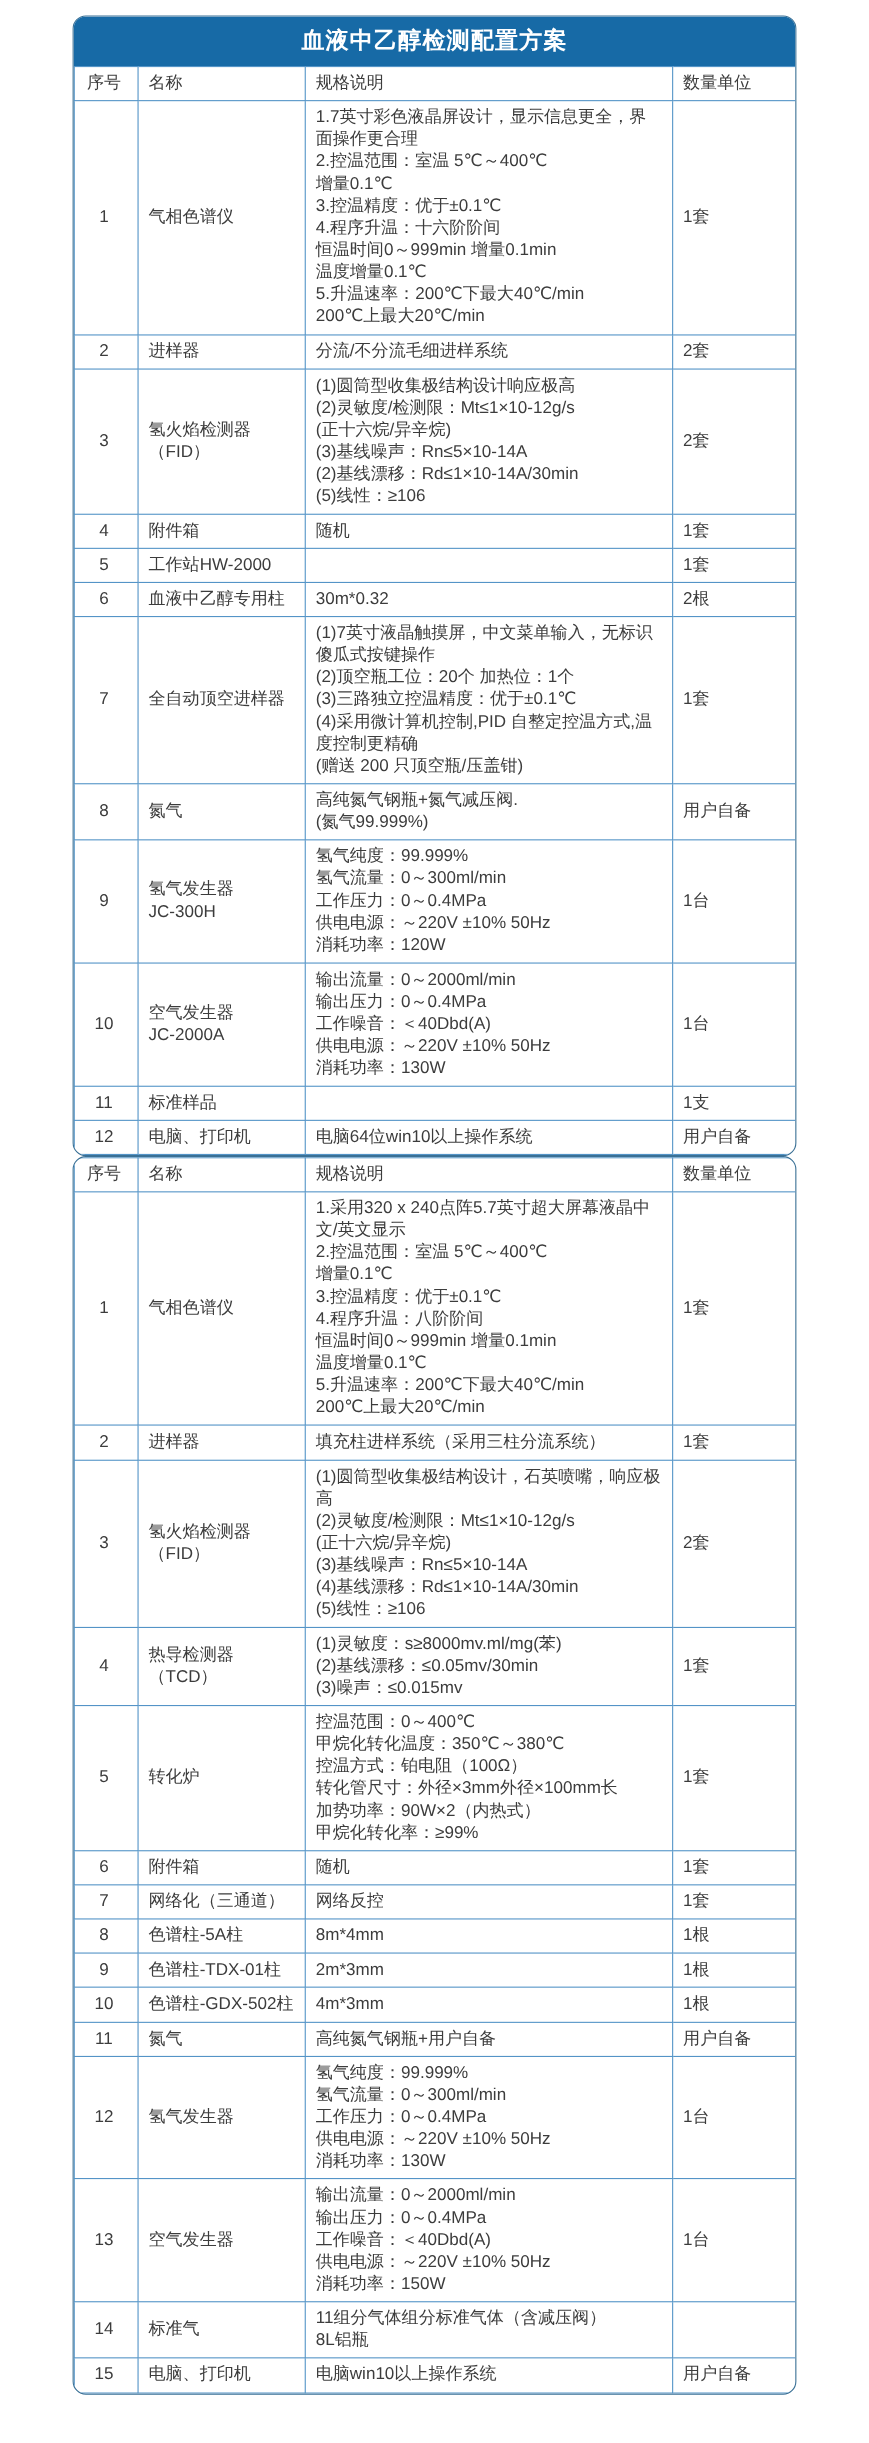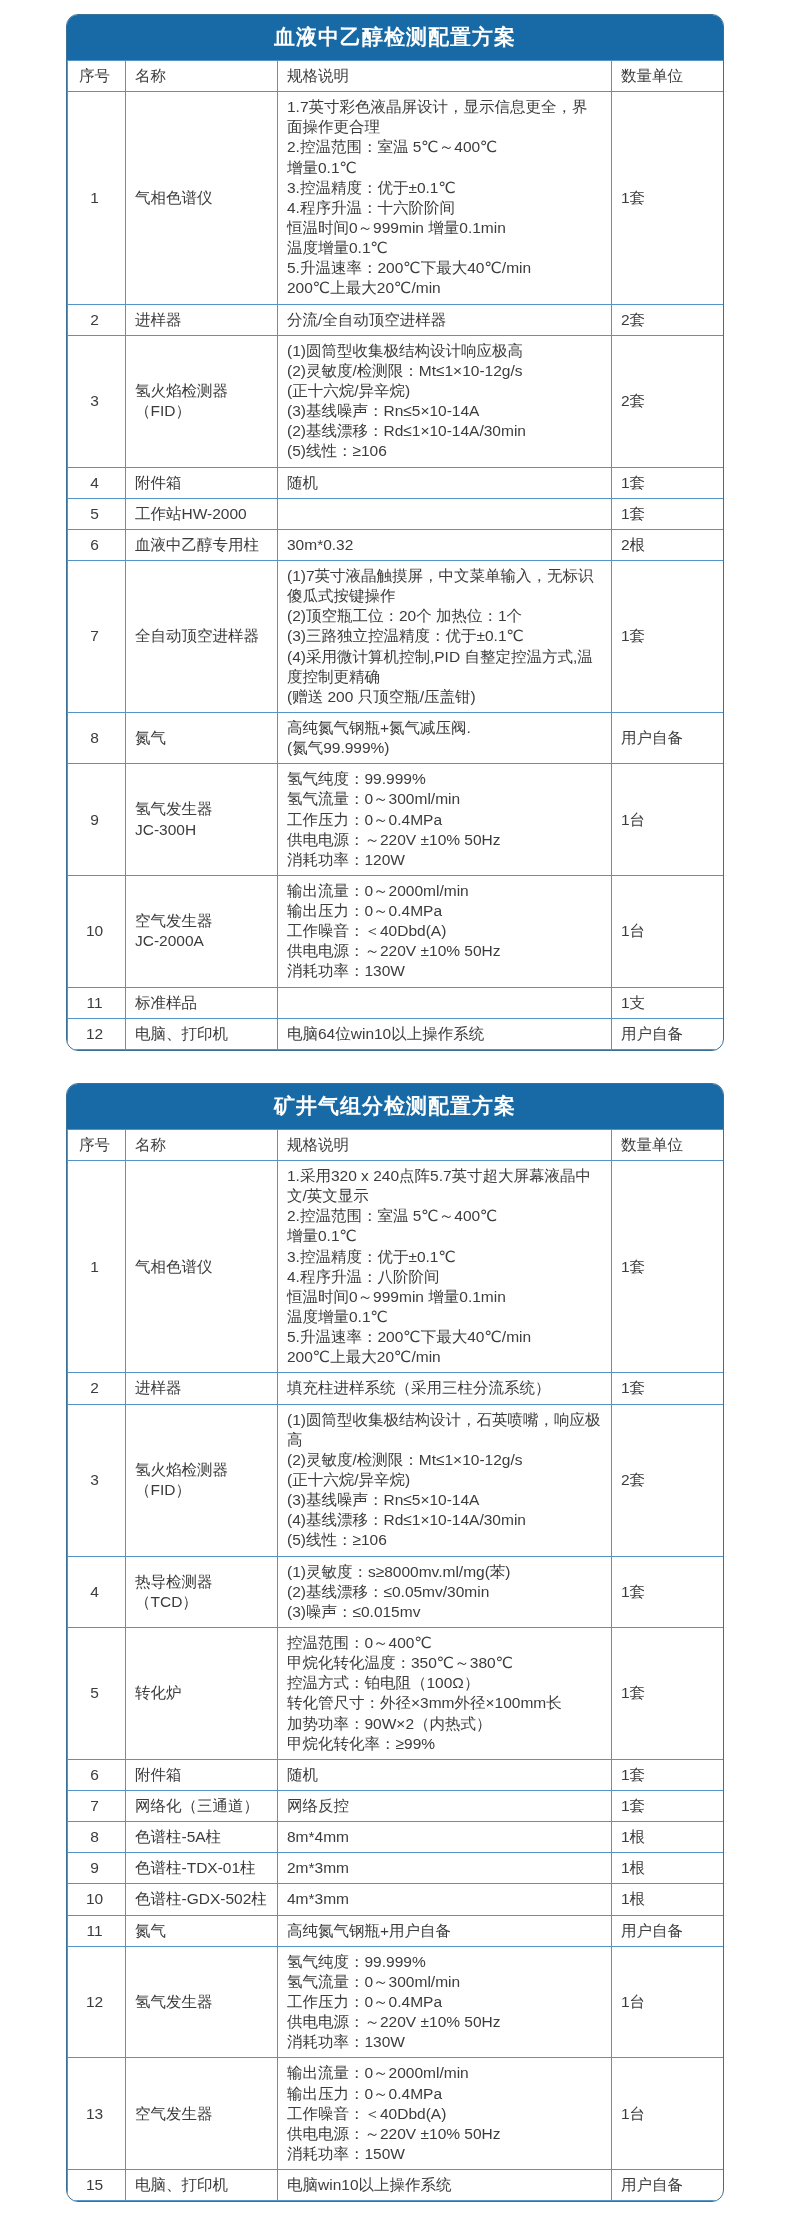--- a/index.html
+++ b/index.html
@@ -19,21 +19,20 @@
     font-family:"Liberation Sans","DejaVu Sans",sans-serif;
     color:var(--text);
     padding-top:14px;
   }
   .content{width:658px;margin:0 auto;}
   .cfg-table{
     border:1px solid var(--outer-border);
     border-radius:12px;
     overflow:hidden;
     background:#ffffff;
-    margin-bottom:32px;
   }
   .table-title{
     background:var(--header-bg);
     color:var(--header-text);
     text-align:center;
     font-size:21px;
     font-weight:bold;
     letter-spacing:1px;
     padding:8px 0 9px 0;
   }
@@ -93,21 +92,21 @@
 4.程序升温：十六阶阶间
 恒温时间0～999min 增量0.1min
 温度增量0.1℃
 5.升温速率：200℃下最大40℃/min
 200℃上最大20℃/min</td>
             <td class="td-qty">1套</td>
           </tr>
           <tr>
             <td class="td-no">2</td>
             <td class="td-name">进样器</td>
-            <td class="td-spec">分流/全自动顶空进样器</td>
+            <td class="td-spec">分流/不分流毛细进样系统</td>
             <td class="td-qty">2套</td>
           </tr>
           <tr>
             <td class="td-no">3</td>
             <td class="td-name">氢火焰检测器（FID）</td>
             <td class="td-spec">(1)圆筒型收集极结构设计响应极高
 (2)灵敏度/检测限：Mt≤1×10-12g/s
 (正十六烷/异辛烷)
 (3)基线噪声：Rn≤5×10-14A
 (2)基线漂移：Rd≤1×10-14A/30min
@@ -181,21 +180,20 @@
             <td class="td-no">12</td>
             <td class="td-name">电脑、打印机</td>
             <td class="td-spec">电脑64位win10以上操作系统</td>
             <td class="td-qty">用户自备</td>
           </tr>
         </tbody>
     </table>
   </section>
 
   <section class="cfg-table">
-    <div class="table-title">矿井气组分检测配置方案</div>
     <table>
       <colgroup>
         <col class="c-no">
           <col class="c-name">
           <col class="c-spec">
           <col class="c-qty">
       </colgroup>
       <thead>
         <tr>
             <th class="col-0">序号</th>
@@ -305,20 +303,27 @@
             <td class="td-no">13</td>
             <td class="td-name">空气发生器</td>
             <td class="td-spec">输出流量：0～2000ml/min
 输出压力：0～0.4MPa
 工作噪音：＜40Dbd(A)
 供电电源：～220V ±10% 50Hz
 消耗功率：150W</td>
             <td class="td-qty">1台</td>
           </tr>
           <tr>
+            <td class="td-no">14</td>
+            <td class="td-name">标准气</td>
+            <td class="td-spec">11组分气体组分标准气体（含减压阀）
+8L铝瓶</td>
+            <td class="td-qty"></td>
+          </tr>
+          <tr>
             <td class="td-no">15</td>
             <td class="td-name">电脑、打印机</td>
             <td class="td-spec">电脑win10以上操作系统</td>
             <td class="td-qty">用户自备</td>
           </tr>
         </tbody>
     </table>
   </section>
 </main>
 

